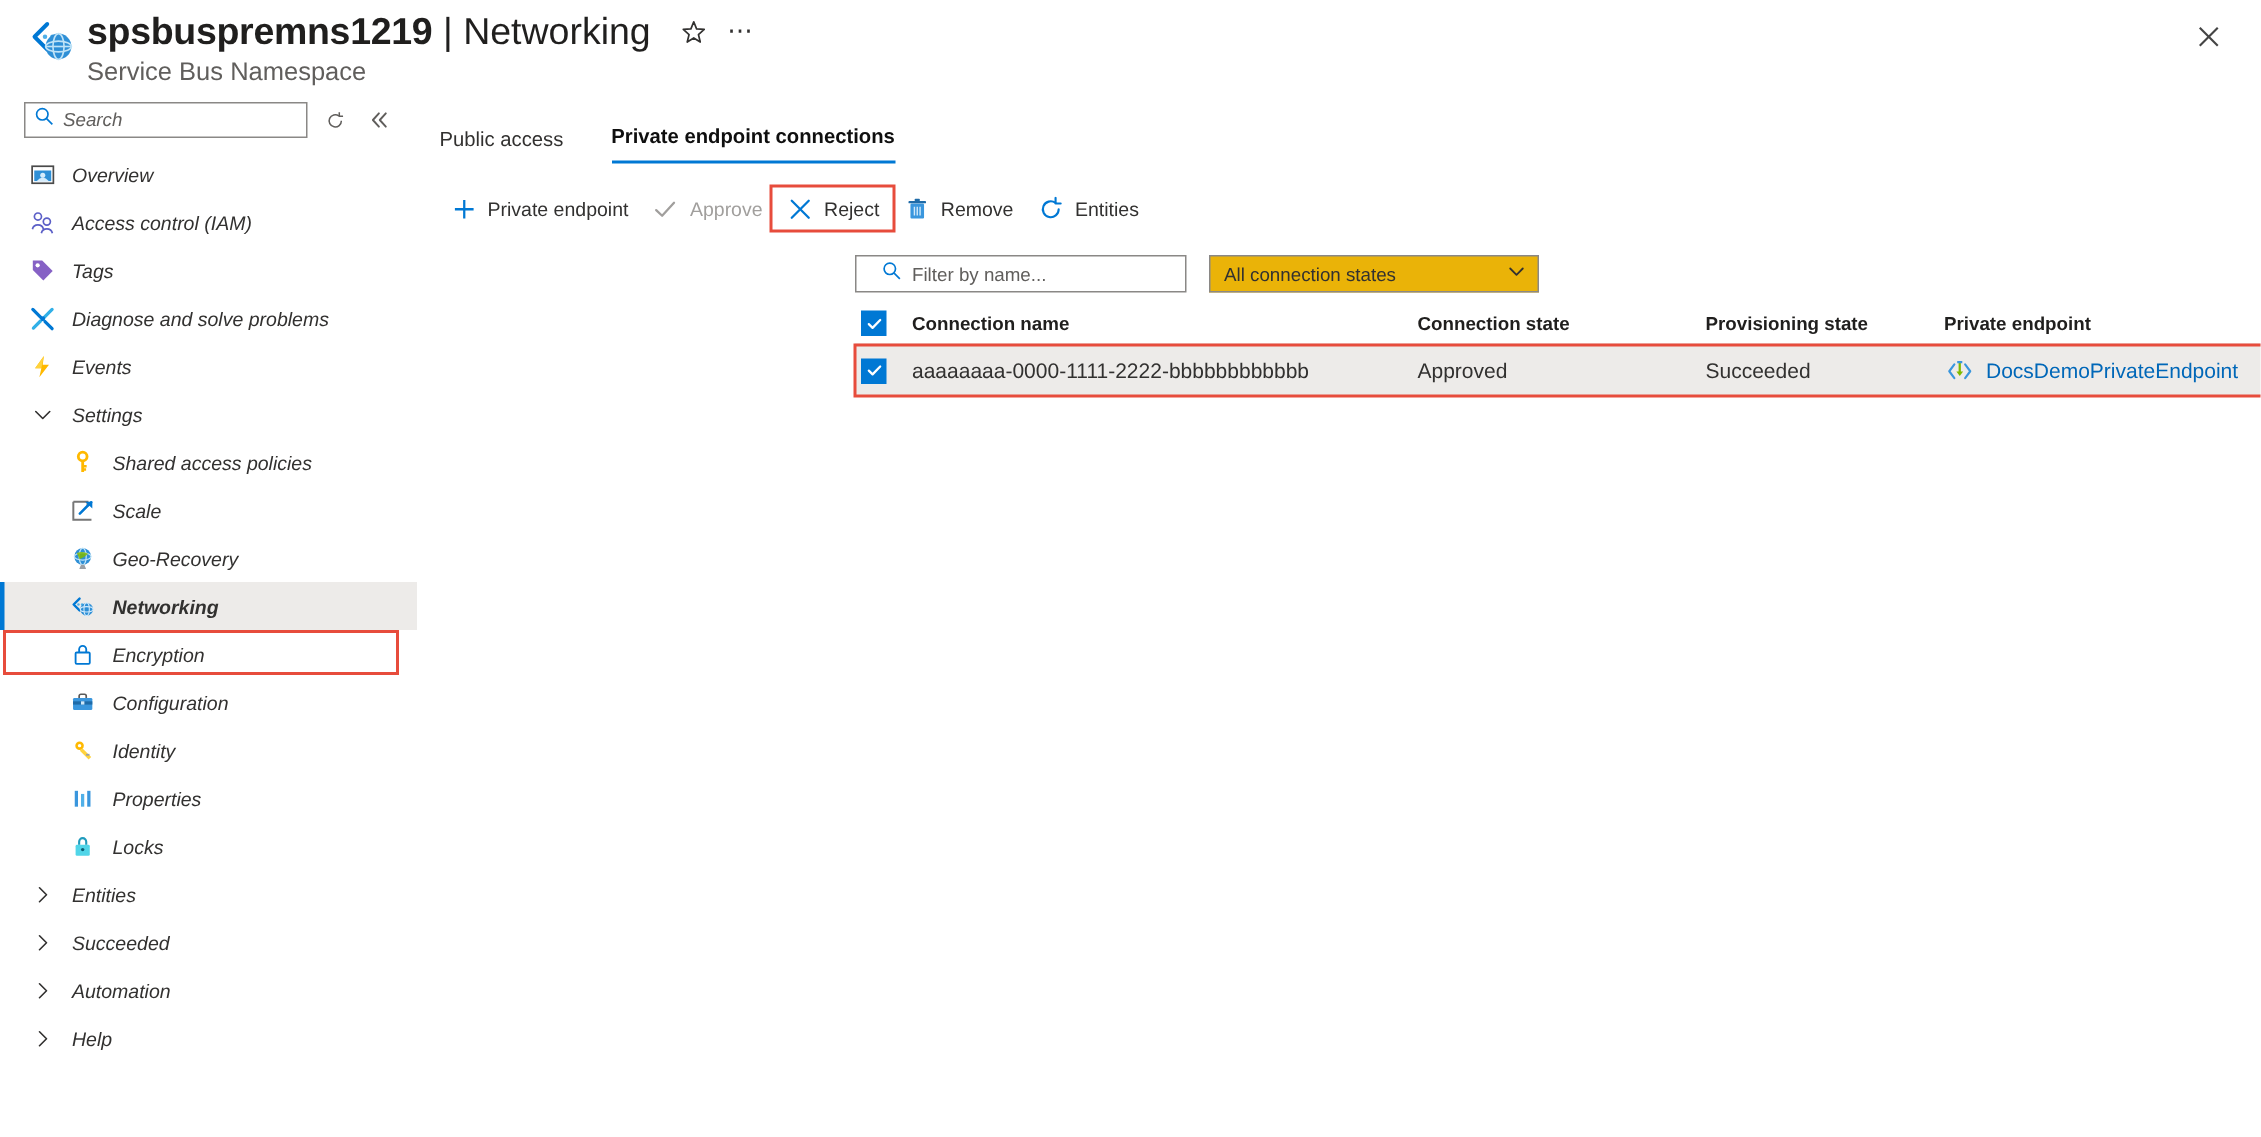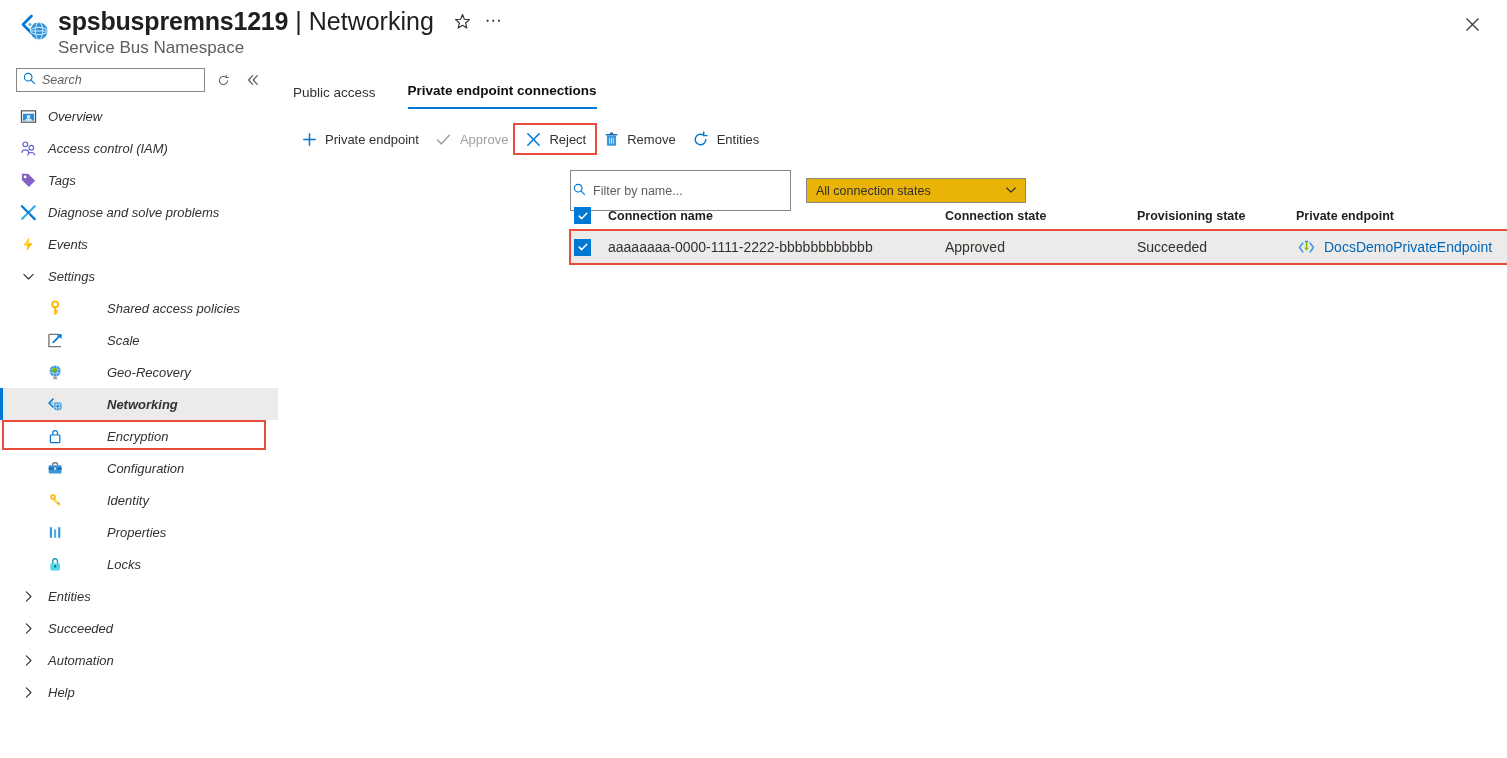--- a/index.html
+++ b/index.html
@@ -34,21 +34,21 @@
   .search-ph { font-size:12.5px; color:#605e5c; margin-left:6px; }
   .side-btn { width:24px; height:24px; display:flex; align-items:center; justify-content:center; cursor:pointer; margin-left:6px; color:#605e5c; }
 
   .nav { position:absolute; left:0; top:42px; width:278px; }
   .nav-item {
     position:relative; height:32px; display:flex; align-items:center;
     font-size:13px; color:#323130; cursor:pointer; padding-left:18px;
   }
   .nav-item .nav-ico { width:20px; height:20px; display:flex; align-items:center; justify-content:center; flex:none; }
   .nav-item .nav-lbl { margin-left:10px; white-space:nowrap; }
-  .nav-item.sub { padding-left:45px;gap:32px; }
+  .nav-item.sub { padding-left:45px; }
   .nav-item.group { padding-left:18px; }
   .nav-item.group .nav-lbl { margin-left:10px; }
   .nav-item.selected { background:#edebe9; font-weight:600; }
   .nav-item.selected::before {
     content:""; position:absolute; left:0; top:0; bottom:0; width:3px; background:#0078d4;
   }
   .chev { width:20px; height:20px; display:flex; align-items:center; justify-content:center; flex:none; color:#323130; }
 
   
   .hl-box { position:absolute; border:2.5px solid #e74c3c; pointer-events:none; }
@@ -60,22 +60,22 @@
   .tab { font-size:13.5px; color:#323130; padding:0 0 9px 0; margin-right:32px; cursor:pointer; white-space:nowrap; }
   .tab.active { font-weight:700; color:#0f0f0f; border-bottom:2px solid #0078d4; }
 
   .toolbar { position:absolute; left:14px; top:66px; display:flex; align-items:center; height:30px; }
   .tb-btn { display:flex; align-items:center; height:28px; padding:0 8px; font-size:13px; color:#323130; cursor:pointer; white-space:nowrap; }
   .tb-btn .tb-ico { width:18px; height:18px; display:flex; align-items:center; justify-content:center; margin-right:7px; flex:none; }
   .tb-btn.disabled { color:#a19f9d; cursor:default; }
 
   .filters { position:absolute; left:292px; top:112px; display:flex; align-items:center; }
   .filter-input {
-    width:221px; height:41px; border:1px solid #8a8886; background:#fff;
-    display:flex; align-items:center; padding-left:2px; cursor:text;
+    width:221px; height:25px; border:1px solid #8a8886; background:#fff;
+    display:flex; align-items:center; padding-left:17px; cursor:text;
   }
   .filter-input .f-ph { font-size:12.5px; color:#605e5c; margin-left:7px; }
   .state-select {
     margin-left:15px; width:220px; height:25px; border:1px solid #8a8886; background:#eab308;
     display:flex; align-items:center; justify-content:space-between; padding:0 8px 0 9px; cursor:pointer;
   }
   .state-select .sel-val { font-size:12.5px; color:#323130; }
 
   
   .table { position:absolute; left:292px; top:144px; width:1208px; }

